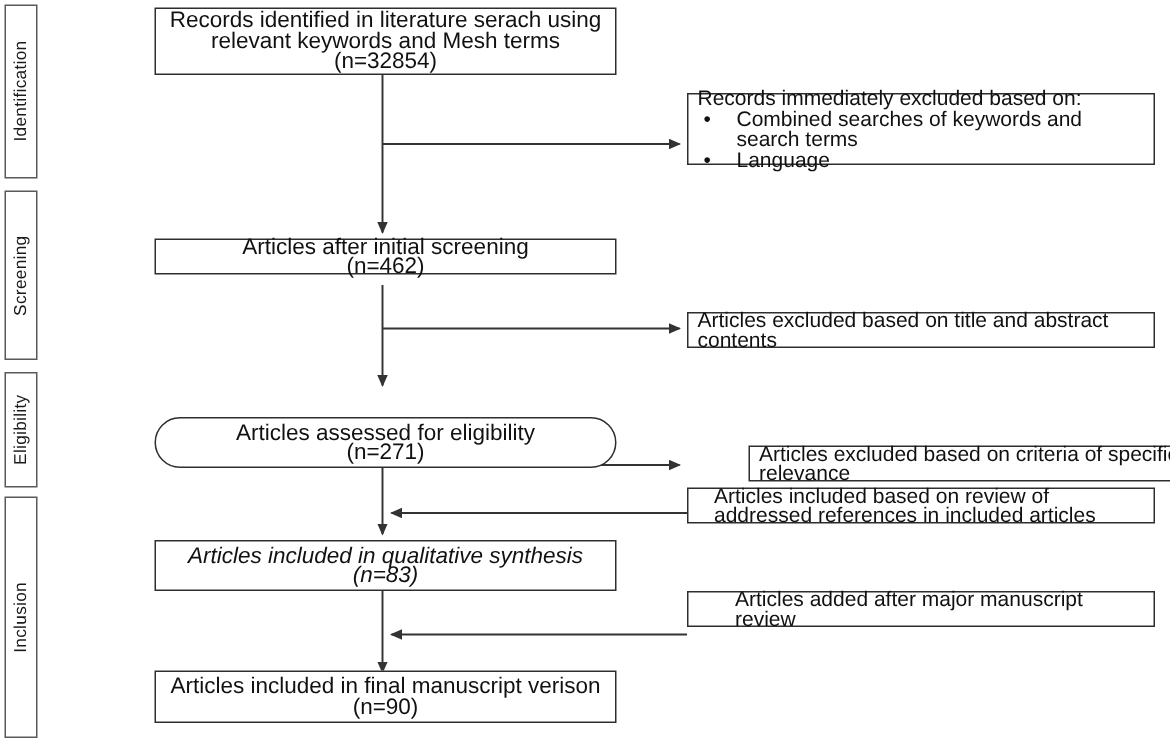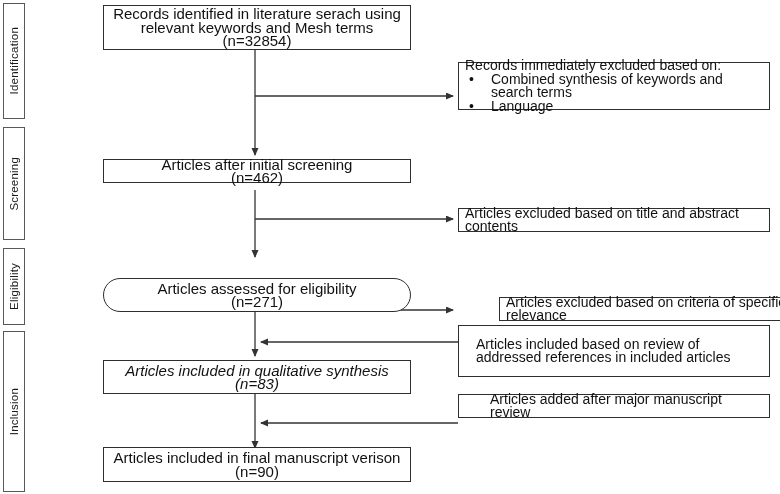--- a/index.html
+++ b/index.html
@@ -139,33 +139,33 @@
   </div>
   <div class="main-box" style="top:447px;height:35px;">
     <div>Articles included in final manuscript verison</div>
     <div>(n=90)</div>
   </div>
 
   <div class="side-box" style="top:62px;height:48px;">
     <div>Records immediately excluded based on:</div>
     <div class="bullet-row">
       <span class="bullet-mark">•</span>
-      <span>Combined synthesis of keywords and search terms</span>
+      <span>Combined searches of keywords and search terms</span>
     </div>
     <div class="bullet-row">
       <span class="bullet-mark">•</span>
       <span>Language</span>
     </div>
   </div>
   <div class="side-box" style="top:208px;height:24px;">
     <div>Articles excluded based on title and abstract contents</div>
   </div>
   <div class="side-box" style="top:297px;height:24px;margin-left:41px;">
     <div>Articles excluded based on criteria of specific relevance</div>
   </div>
-  <div class="side-box" style="top:325px;height:52px;padding-left:17px;">
+  <div class="side-box" style="top:325px;height:24px;padding-left:17px;">
     <div>Articles included based on review of addressed references in included articles</div>
   </div>
   <div class="side-box" style="top:394px;height:24px;padding-left:31px;">
     <div>Articles added after major manuscript review</div>
   </div>
 
 </div>
 
 </body></html>

